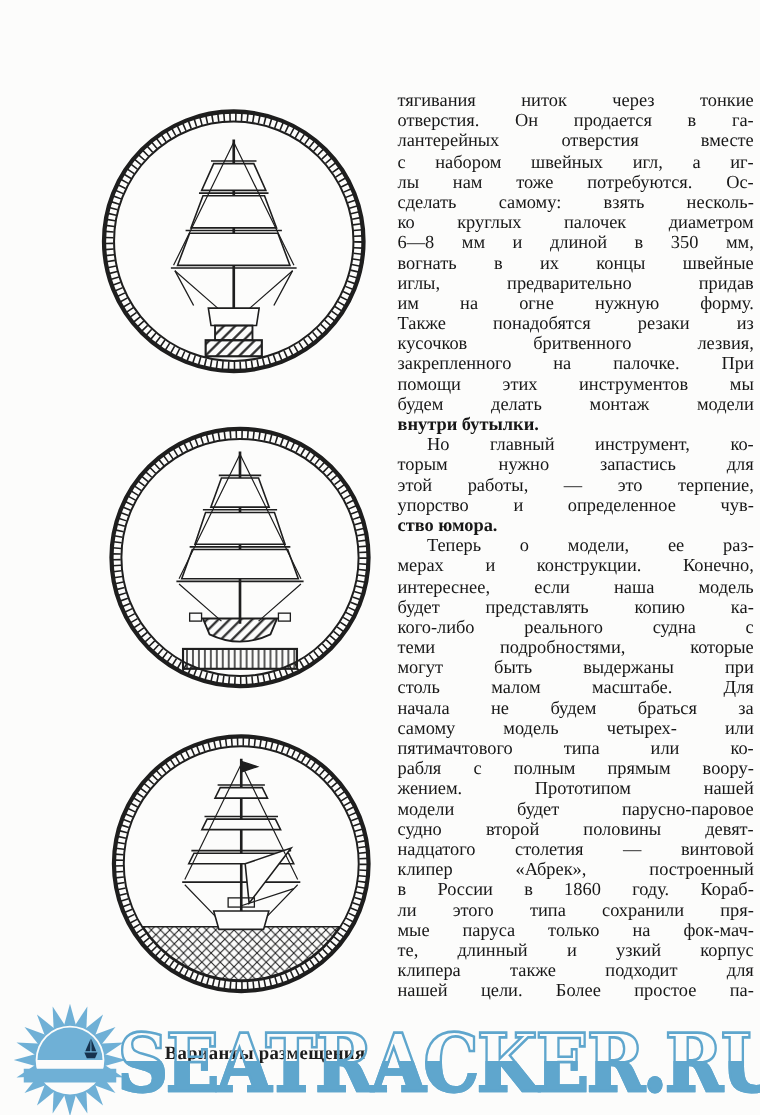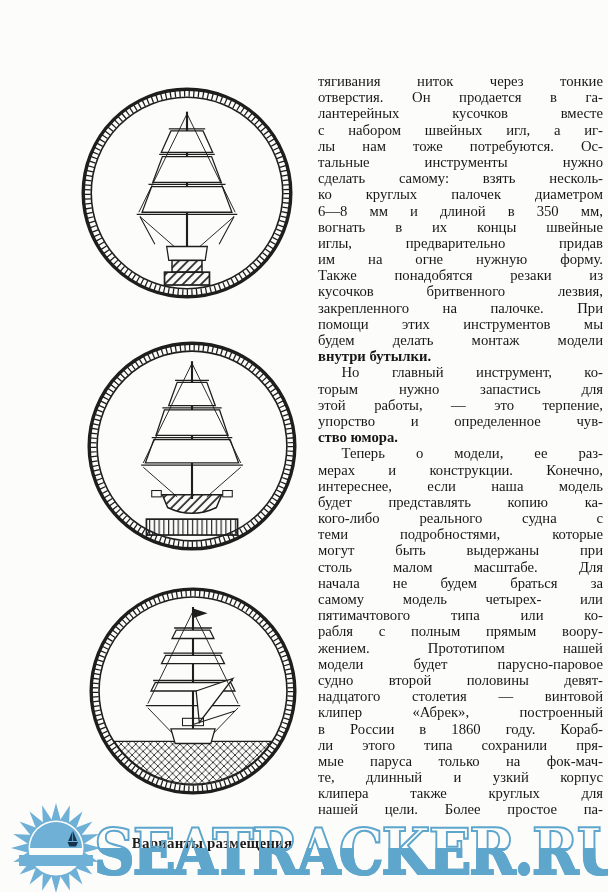--- a/index.html
+++ b/index.html
@@ -154,24 +154,23 @@
       </g>
     </svg>
   </div>
 
   <div class="fig-caption">Варианты размещения</div>
 
   <div class="article">
       <div class="para">
         <div class="tline">тягивания ниток через тонкие</div>
         <div class="tline">отверстия. Он продается в га-</div>
-        <div class="tline">лантерейных кусочков вместе</div>
+        <div class="tline">лантерейных отверстия вместе</div>
         <div class="tline">с набором швейных игл, а иг-</div>
         <div class="tline">лы нам тоже потребуются. Ос-</div>
-        <div class="tline">тальные инструменты нужно</div>
         <div class="tline">сделать самому: взять несколь-</div>
         <div class="tline">ко круглых палочек диаметром</div>
         <div class="tline">6—8 мм и длиной в 350 мм,</div>
         <div class="tline">вогнать в их концы швейные</div>
         <div class="tline">иглы, предварительно придав</div>
         <div class="tline">им на огне нужную форму.</div>
         <div class="tline">Также понадобятся резаки из</div>
         <div class="tline">кусочков бритвенного лезвия,</div>
         <div class="tline">закрепленного на палочке. При</div>
         <div class="tline">помощи этих инструментов мы</div>
@@ -200,21 +199,21 @@
         <div class="tline">рабля с полным прямым воору-</div>
         <div class="tline">жением. Прототипом нашей</div>
         <div class="tline">модели будет парусно-паровое</div>
         <div class="tline">судно второй половины девят-</div>
         <div class="tline">надцатого столетия — винтовой</div>
         <div class="tline">клипер «Абрек», построенный</div>
         <div class="tline">в России в 1860 году. Кораб-</div>
         <div class="tline">ли этого типа сохранили пря-</div>
         <div class="tline">мые паруса только на фок-мач-</div>
         <div class="tline">те, длинный и узкий корпус</div>
-        <div class="tline">клипера также круглых для</div>
+        <div class="tline">клипера также подходит для</div>
         <div class="tline">нашей цели. Более простое па-</div>
       </div>
     </div>
 
   <div class="watermark">
     <svg class="wm-sun" viewBox="0 0 104 90">
       <defs>
         <path id="ray" d="M0,-45 L5.5,-25 L-5.5,-25 Z"></path>
       </defs>
       <g fill="#6fb0d6">

